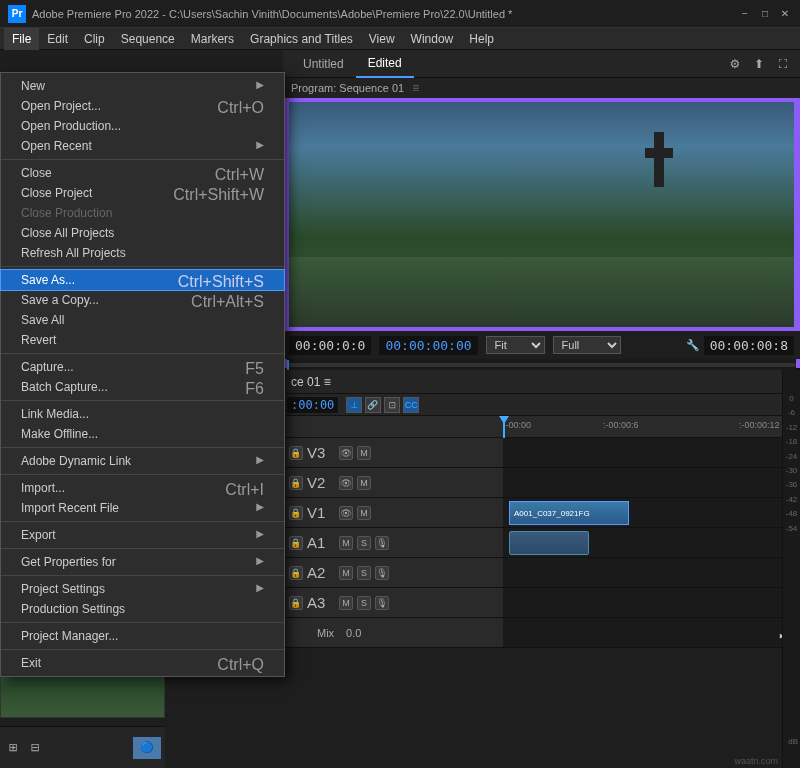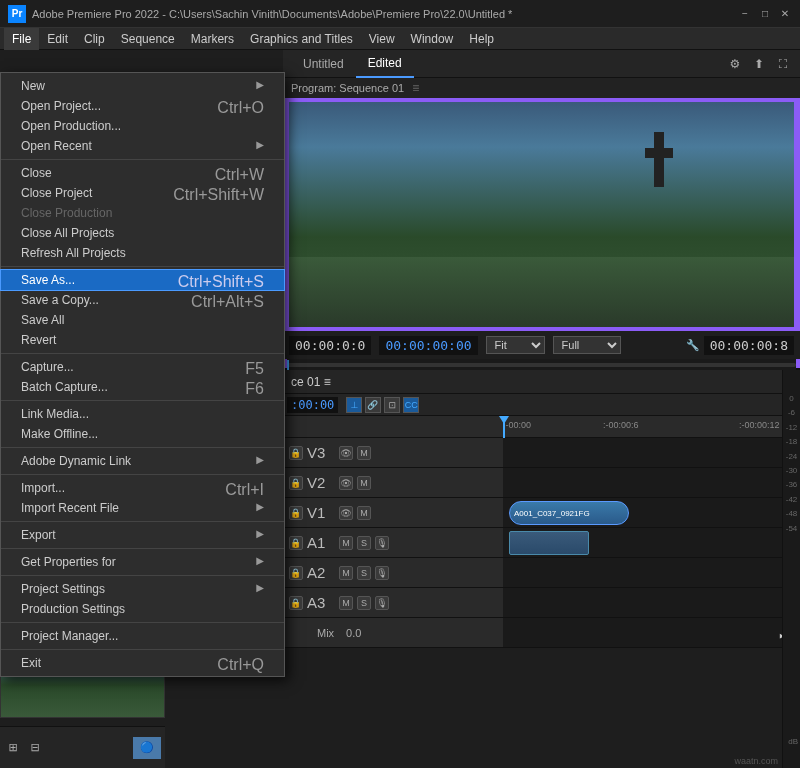--- a/index.html
+++ b/index.html
@@ -370,21 +370,21 @@
       background: #1a1a1a;
       position: relative;
       overflow: hidden;
     }
     .video-clip {
       position: absolute;
       height: 24px;
       top: 3px;
       background: linear-gradient(180deg, #3a7aaa, #2a5a8a);
       border: 1px solid #5a9aff;
-      border-radius: 12px;
+      border-radius: 0;
       font-size: 9px;
       color: #fff;
       display: flex;
       align-items: center;
       padding: 0 4px;
       overflow: hidden;
       white-space: nowrap;
     }
     .audio-clip {
       position: absolute;

